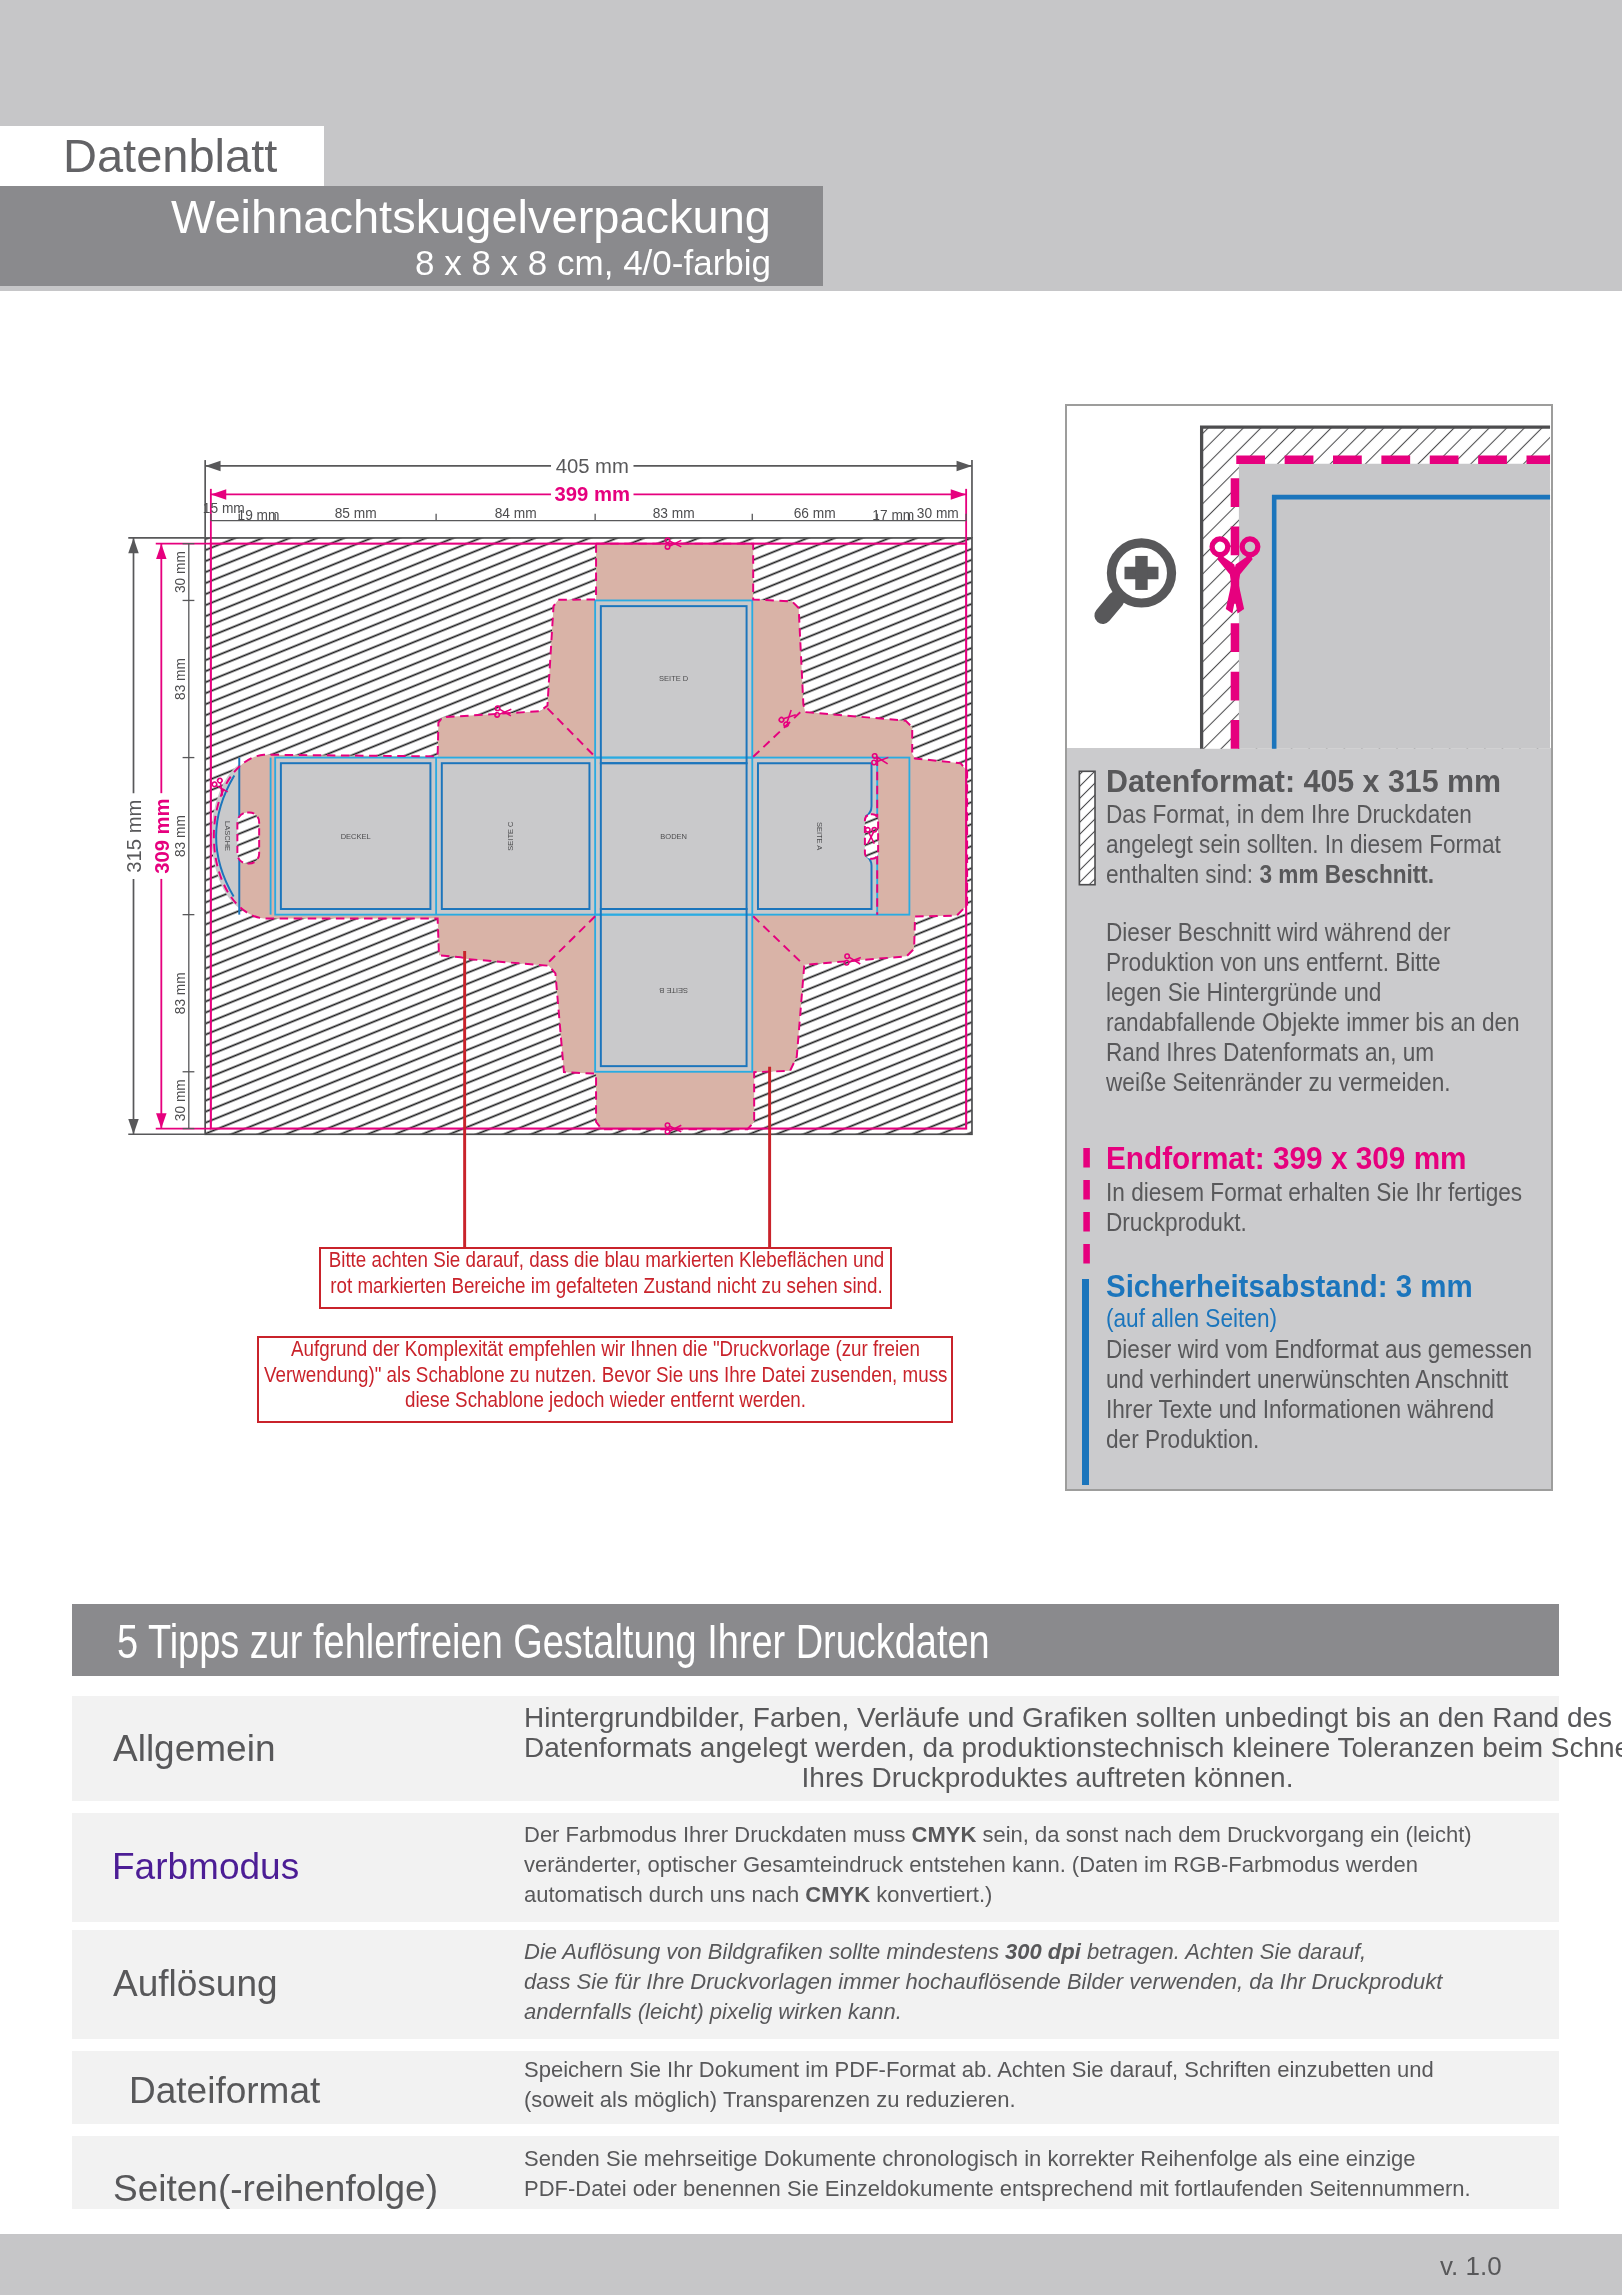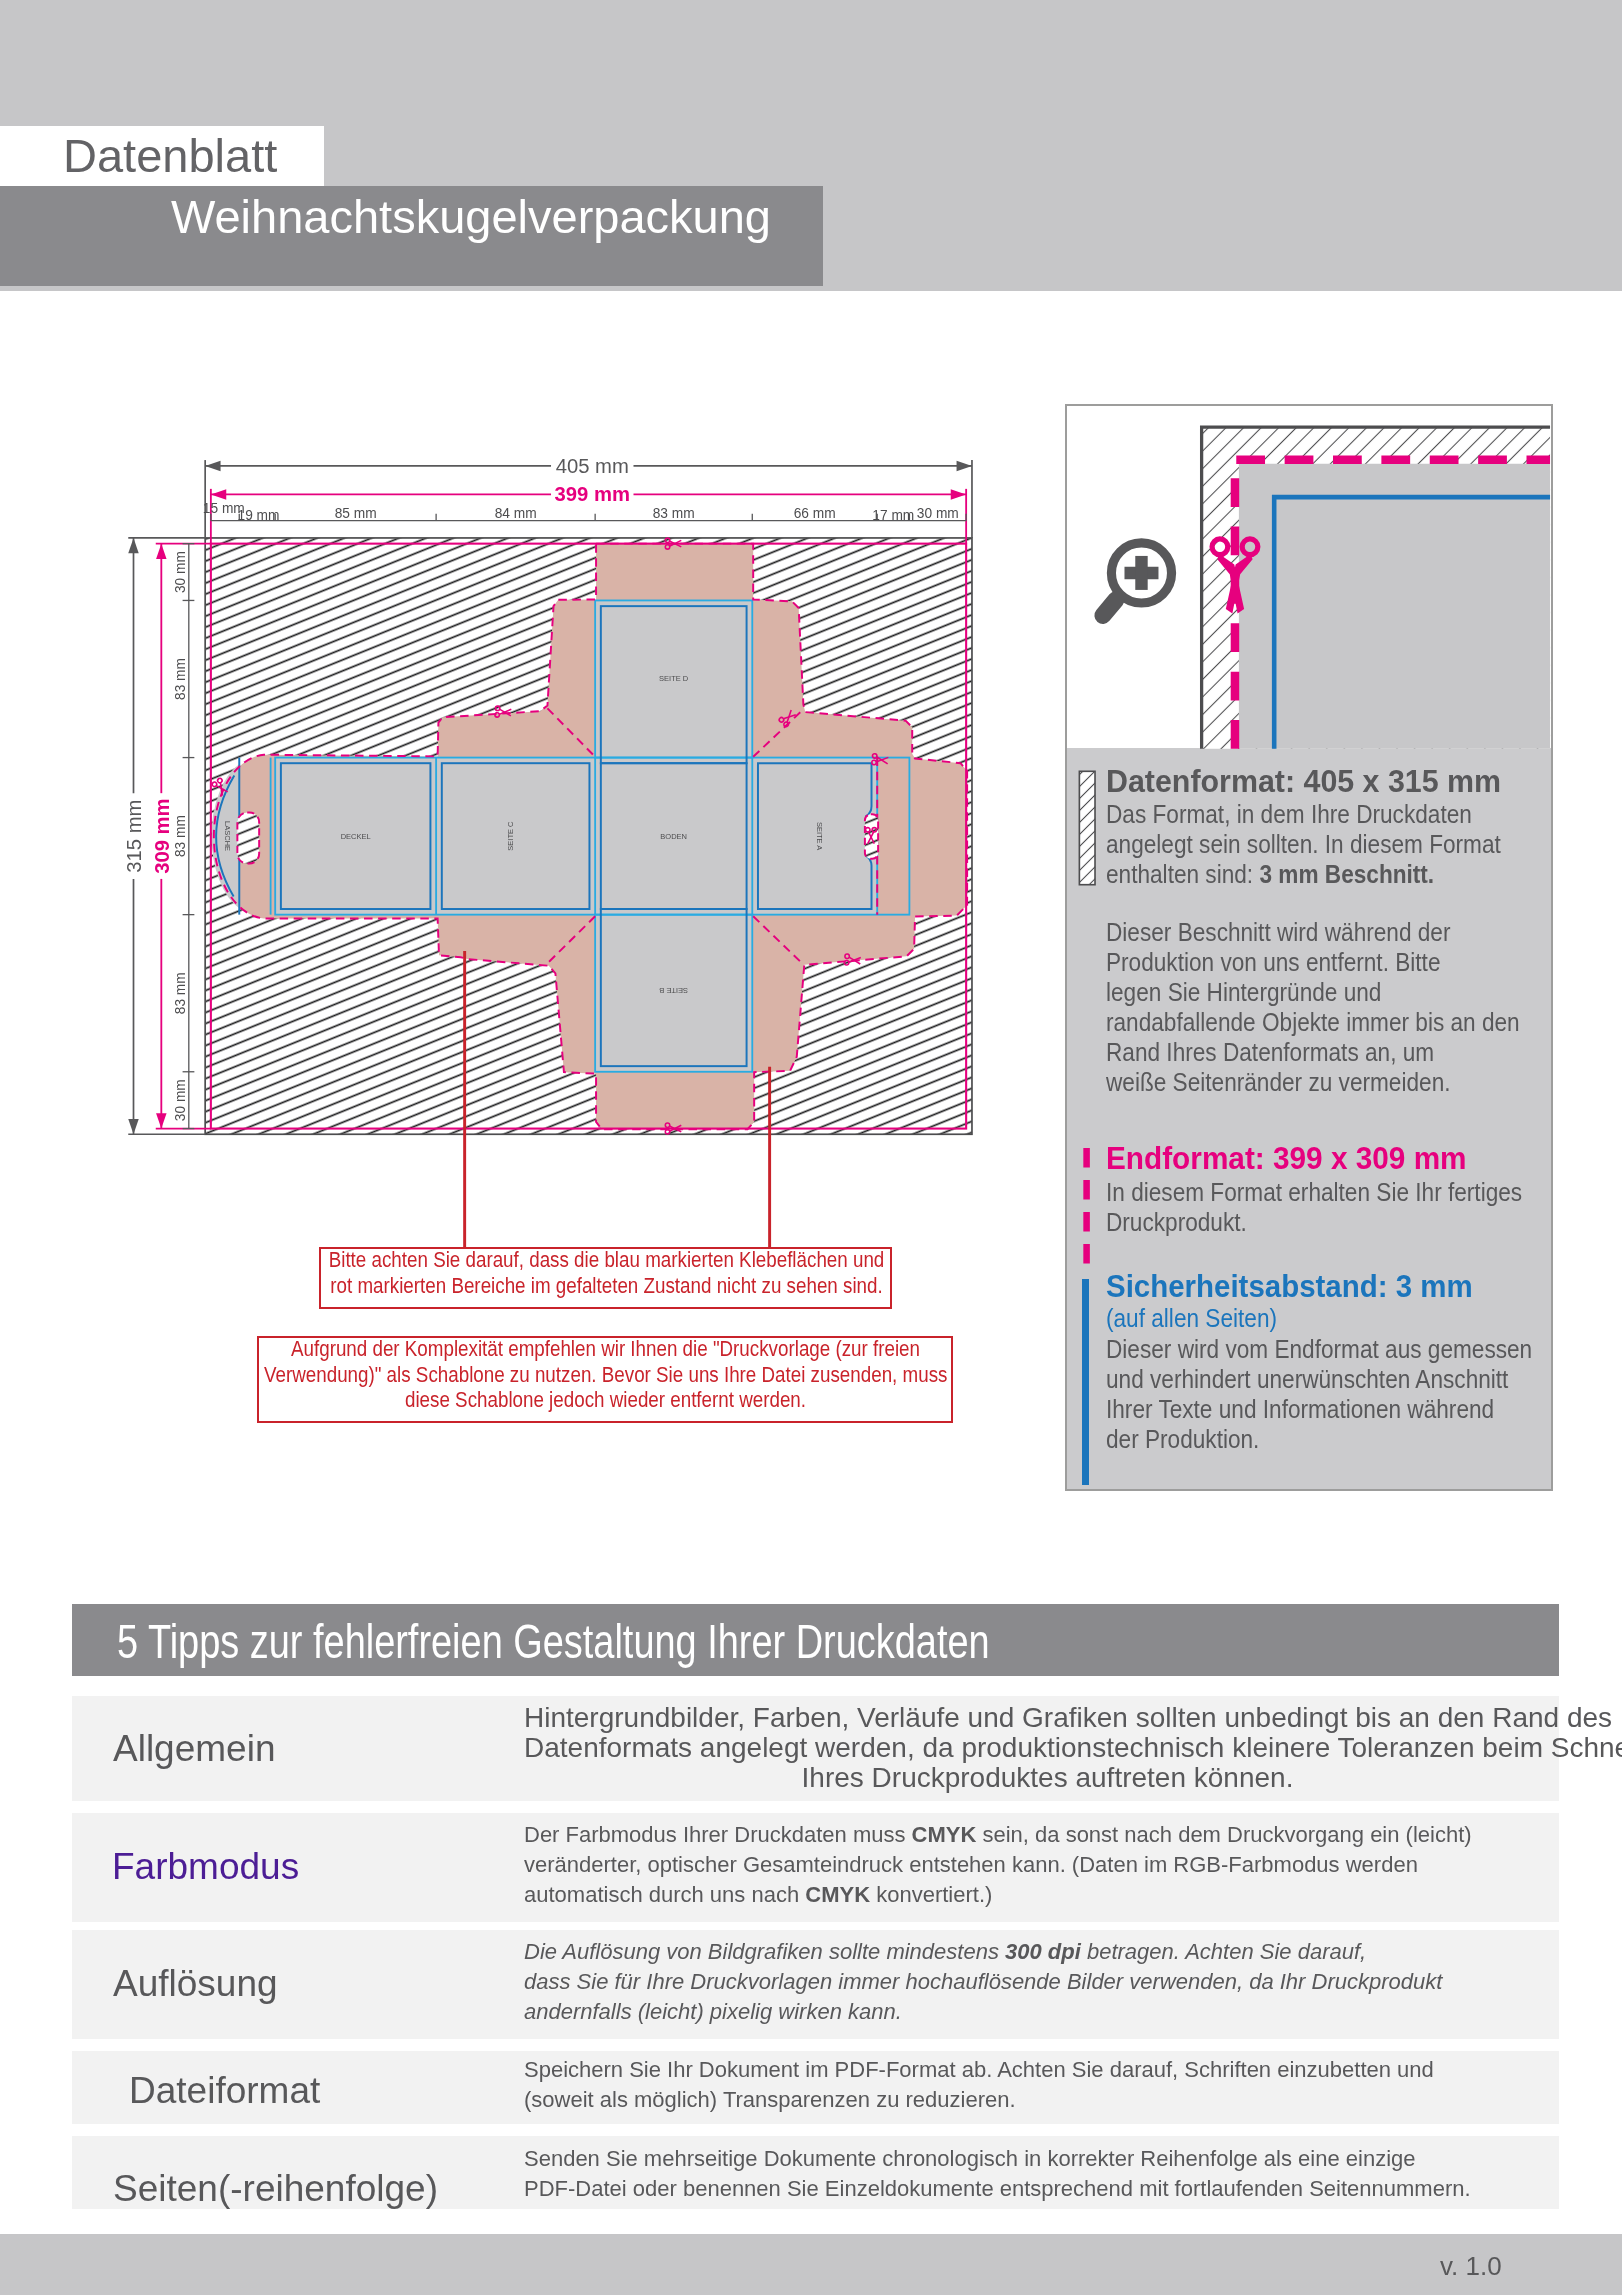--- a/index.html
+++ b/index.html
@@ -14,20 +14,21 @@
 <div class="abs" style="left:0;top:0;width:1623px;height:291px;background:#c6c6c8;"></div>
 
 <div class="abs" style="left:0;top:126px;width:324px;height:61px;background:#ffffff;"></div>
 
 <div class="abs" style="left:63px;top:128px;width:275px;height:56px;font-size:47px;color:#636366;">Datenblatt</div>
 
 <div class="abs" style="left:0;top:186px;width:823px;height:100px;background:#8a8a8d;"></div>
 
 <div class="abs" style="left:0;top:189px;width:771px;height:52px;font-size:47px;color:#ffffff;text-align:right;">Weihnachtskugelverpackung</div>
 
+<div class="abs" style="left:0;top:243px;width:771px;height:41px;font-size:35px;color:#ffffff;text-align:right;">8 x 8 x 8 cm, 4/0-farbig</div>
 
 <svg class="abs" style="left:0;top:0;" width="1623" height="1623" viewBox="0 0 2480 2480">
 <defs>
 <pattern id="hd" patternUnits="userSpaceOnUse" width="24" height="15.6" patternTransform="rotate(-22)">
 <rect width="24" height="15.6" fill="#ffffff"></rect>
 <line x1="-1" y1="7.8" x2="25" y2="7.8" stroke="#1c1c1e" stroke-width="2.6"></line>
 </pattern>
 <g id="sc" stroke="#e6007e" stroke-width="2.4" fill="none">
 <circle cx="-9" cy="-5" r="3.4"></circle>
           <circle cx="-9" cy="5" r="3.4"></circle>

